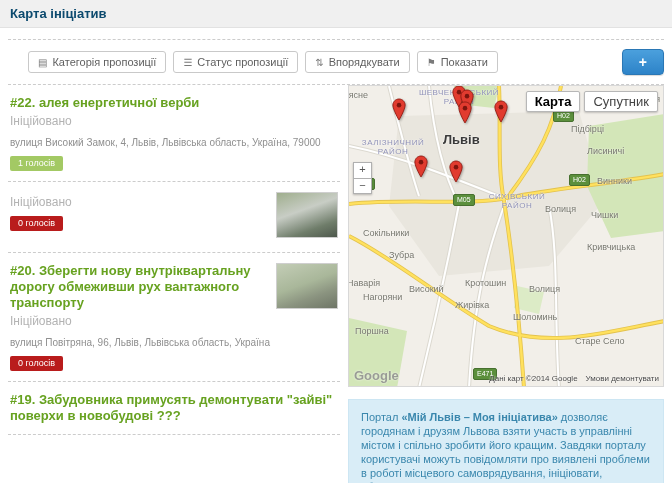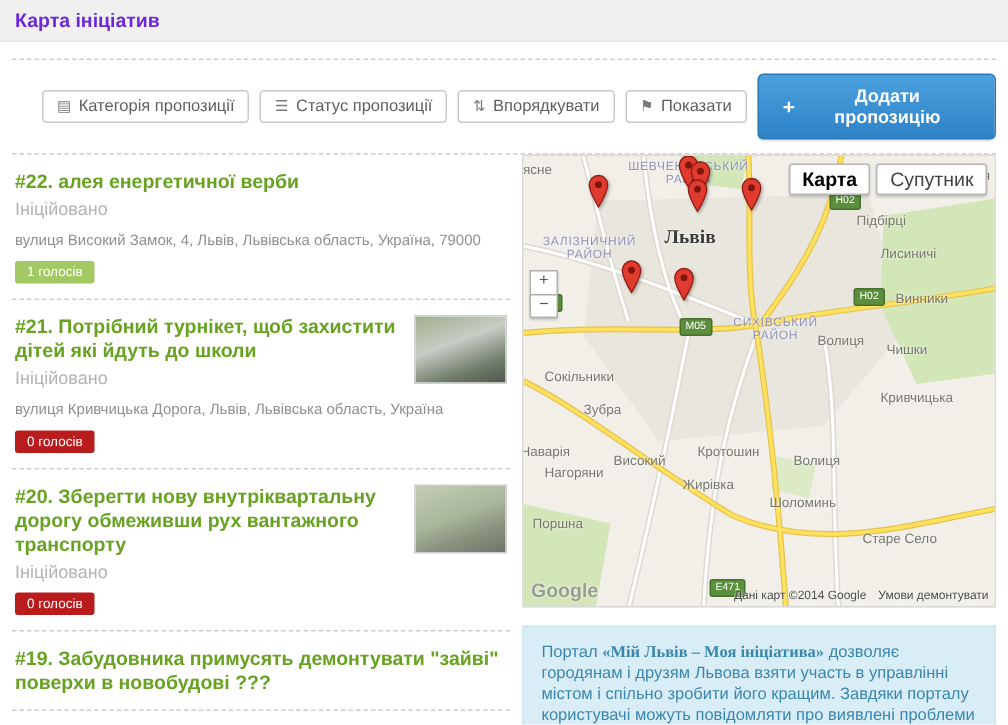--- a/index.html
+++ b/index.html
@@ -1,21 +1,21 @@
 <!DOCTYPE html>
 <html><head>
 <meta charset="utf-8">
 <style>
   * { box-sizing: border-box; margin: 0; padding: 0; }
   html,body { width:672px; height:483px; overflow:hidden; background:#fff;
     font-family:"Liberation Sans","DejaVu Sans",sans-serif; }
 
   .page-header { height:28px; background:#f0f0f0; border-bottom:1px solid #e2e2e2;
     display:flex; align-items:center; padding:0 10px; }
-  .page-title { font-size:13px; font-weight:bold; color:#6d28d9; }
+  .page-title { font-size:13px; font-weight:bold; color:#0c4a6e; }
 
   .content { padding:0 8px; }
 
   .toolbar { margin-top:11px; border-top:1px dashed #ccc; border-bottom:1px dashed #ccc;
     padding:9px 0 9px 20px; display:flex; align-items:center; gap:7px; }
   .filter-btn { display:inline-flex; align-items:center; gap:5px; background:#fff;
     border:1px solid #c9c9c9; border-radius:3px; padding:4px 9px; font-size:11px;
     color:#5f5f5f; cursor:pointer; white-space:nowrap; }
   .filter-btn .f-icon { font-size:10px; color:#7a7a7a; }
   .add-btn { margin-left:auto; display:inline-flex; align-items:center; gap:6px;
@@ -41,21 +41,21 @@
   .t20 { background:linear-gradient(160deg,#c3cdb6 0%,#a9b79a 45%,#8b9480 70%,#6e7566 100%); }
 
   .map { position:relative; width:316px; height:302px; background:#f2efe9; overflow:hidden;
     border:1px solid #d8d8d8; cursor:grab; }
   .map svg.map-canvas { position:absolute; left:0; top:0; }
 
   .mlabel { position:absolute; pointer-events:none; }
   .place { font-size:9px; color:#77776e; white-space:nowrap; text-shadow:0 0 2px #fff; }
   .district { font-size:8px; letter-spacing:.5px; color:#9092b8; text-align:center;
     line-height:9px; text-shadow:0 0 2px #fff; }
-  .city { font-size:13px; font-weight:bold; color:#3a3a3a; text-shadow:0 0 2px #fff;font-family:Liberation Serif, serif; }
+  .city { font-size:13px; font-weight:bold; color:#3a3a3a; text-shadow:0 0 2px #fff; }
   .shield { position:absolute; background:#5b8f3c; border:1px solid #47702f; color:#fff;
     font-size:7px; line-height:8px; padding:1px 3px; border-radius:2px; }
 
   .marker { position:absolute; width:14px; height:23px; cursor:pointer; }
   .marker svg { display:block; width:14px; height:23px; filter:drop-shadow(1px 1px 1px rgba(0,0,0,.3)); }
 
   .map-type { position:absolute; top:5px; right:5px; display:flex; gap:4px; }
   .map-type .mt-btn { background:#fff; border:1px solid #b7b7b7; font-size:13px;
     padding:2px 8px; color:#444; cursor:pointer; box-shadow:0 1px 2px rgba(0,0,0,.2); border-radius:2px; }
   .map-type .mt-btn.sel { font-weight:bold; color:#000; }
@@ -66,21 +66,21 @@
   .zoom-ctl .z-btn:first-child { border-bottom:none; }
 
   .map-logo { position:absolute; left:5px; bottom:3px; font-size:13px; font-weight:bold;
     color:#8f8f8f; opacity:.85; cursor:pointer; text-shadow:0 0 2px #fff; }
   .map-attr { position:absolute; right:4px; bottom:3px; font-size:8px; color:#4a4a4a;
     display:flex; gap:8px; text-shadow:0 0 2px #fff;margin-top:32px; }
   .map-attr .terms { cursor:pointer; }
 
   .info-box { margin-top:12px; background:#d9edf7; border:1px solid #cde6f3;
     color:#3a87ad; font-size:11px; line-height:14px; padding:10px 12px; min-height:120px; }
-  .portal-link { font-weight:bold; cursor:pointer;font-family:Liberation Serif, serif; }
+  .portal-link { font-weight:bold; cursor:pointer; }
 </style>
 </head>
 <body>
 
 <div class="page-header">
   <span class="page-title">Карта ініціатив</span>
 </div>
 
 <div class="content">
   <div class="toolbar">
@@ -95,46 +95,44 @@
     <button class="filter-btn">
       <span class="f-icon">⇅</span>
       <span>Впорядкувати</span>
     </button>
     <button class="filter-btn">
       <span class="f-icon">⚑</span>
       <span>Показати</span>
     </button>
     <button class="add-btn">
       <span class="plus">+</span>
-      <span>Додати пропозицію</span>
     </button>
   </div>
 
   <div class="main">
     <div class="left-col">
 
       <div class="card">
         <div class="card-title">#22. алея енергетичної верби</div>
         <div class="card-status">Ініційовано</div>
         <div class="card-address">вулиця Високий Замок, 4, Львів, Львівська область, Україна, 79000</div>
         <span class="badge green">1 голосів</span>
       </div>
 
       <div class="card">
         <div class="thumb t21"></div>
-        <div class="card-title">#21. Потрібний турнікет, щоб захистити дітей які йдуть до школи</div>
         <div class="card-status">Ініційовано</div>
-        <div class="card-address">вулиця Кривчицька Дорога, Львів, Львівська область, Україна</div>
         <span class="badge gray">0 голосів</span>
       </div>
 
       <div class="card">
         <div class="thumb t20"></div>
         <div class="card-title">#20. Зберегти нову внутріквартальну дорогу обмеживши рух вантажного транспорту</div>
         <div class="card-status">Ініційовано</div>
+        <div class="card-address">вулиця Повітряна, 96, Львів, Львівська область, Україна</div>
         <span class="badge gray">0 голосів</span>
       </div>
 
       <div class="card">
         <div class="card-title">#19. Забудовника примусять демонтувати "зайві" поверхи в новобудові ???</div>
 
       </div>
 
     </div>
 

